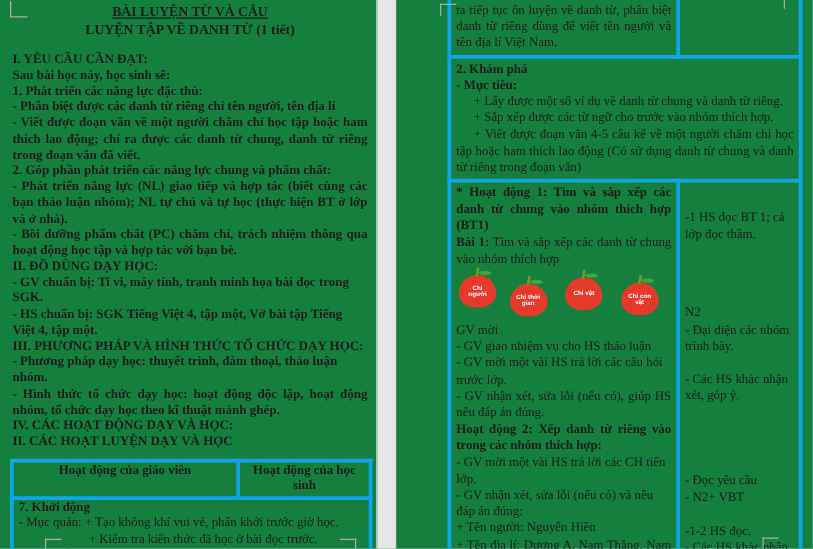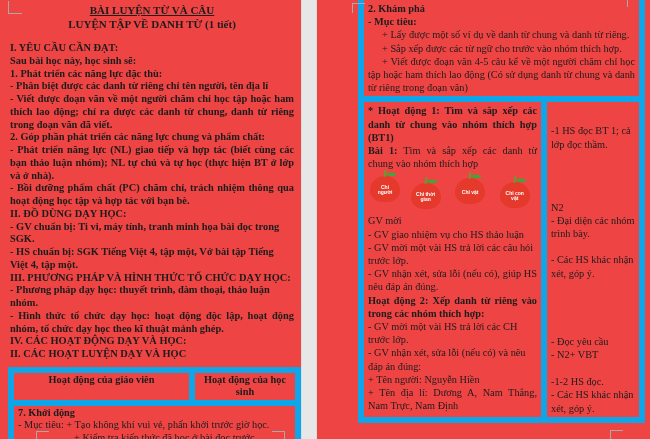--- a/index.html
+++ b/index.html
@@ -2,38 +2,38 @@
 <html><head>
 <meta charset="utf-8">
 <style>
   html,body{margin:0;padding:0;}
   body{
     width:650px;height:439px;overflow:hidden;position:relative;
     background:#e7e7e7;
     font-family:"Liberation Serif", serif;
     color:#1c1c1c;
   }
-  .page{position:absolute;top:0;height:439px;background:#ef4444;}
+  .page{position:absolute;top:0;height:439px;background:#15803d;}
   #left-page{left:0;width:301px;border-right:1px solid #dcdcdc;}
   #right-page{left:316px;width:334px;border-left:1px solid #dcdcdc;}
 
   
   .mark{position:absolute;border:0 solid #a9a9a9;}
 
   
   .lp-content{padding:3px 7px 0 10px;}
   .doc-title{text-align:center;font-weight:bold;font-size:11px;line-height:14px;}
   .doc-title.u{text-decoration:underline;}
   .paras{margin-top:11px;}
   .line{font-size:10.4px;line-height:12.75px;text-align:justify;font-weight:bold;}
   .line.nb{text-align:left;}
   .b{font-weight:bold;}
 
   table{border-collapse:collapse;table-layout:fixed;}
-  td,th{border:6px solid #0ea5e9;vertical-align:top;font-size:10.3px;line-height:12.5px;padding:1px 4px;overflow:hidden;}
+  td,th{border:3px solid #0ea5e9;vertical-align:top;font-size:10.3px;line-height:12.5px;padding:1px 4px;overflow:hidden;}
   #left-table{margin-left:-2px;margin-top:6px;width:287px;}
   #left-table th{font-weight:bold;text-align:center;height:13px;padding:1px 2px;}
   #left-table .rowA td{height:46px;}
   #left-table .rowB td{height:40px;}
   .indent56{padding-left:56px;}
   .cellline{text-align:justify;}
   .cellline.nb{text-align:left;}
 
   
   #right-table{margin-left:41px;width:281px;}
@@ -103,21 +103,21 @@
           <col style="width:106px">
         </colgroup>
       <tbody>
           <tr>
         <th>Hoạt động của giáo viên</th>
         <th>Hoạt động của học sinh</th>
       </tr>
       <tr class="rowA">
         <td colspan="2">
           <div class="cellline nb b">7. Khởi động</div>
-          <div class="cellline nb">- Mục tiêu: + Tạo không khí vui vẻ, phấn khởi trước giờ học.</div>
+          <div class="cellline nb">- Mục quản: + Tạo không khí vui vẻ, phấn khởi trước giờ học.</div>
           <div class="cellline nb indent56">+ Kiểm tra kiến thức đã học ở bài đọc trước.</div>
           <div class="cellline nb">- Cách tiến hành:</div>
         </td>
       </tr>
       <tr class="rowB">
         <td>
           <div class="cellline nb">- GV cho học sinh chơi trò chơi (do mình tự chọn)</div>
 
         </td>
         <td>
@@ -130,20 +130,26 @@
   </div>
 </div>
 
 <div class="page" id="right-page">
   <table id="right-table">
     <colgroup>
         <col style="width:183px">
         <col style="width:98px">
       </colgroup>
     <tbody>
+        <tr>
+      <td id="rt-row1-left">
+        <div class="rline">ta tiếp tục ôn luyện về danh từ, phân biệt danh từ riêng dùng để viết tên người và tên địa lí Việt Nam.</div>
+      </td>
+      <td id="rt-row1-right"></td>
+    </tr>
     <tr id="rt-row2">
       <td colspan="2">
         <div class="rline nb b">2. Khám phá</div>
         <div class="rline nb b">- Mục tiêu:</div>
         <div class="rline tindent">+ Lấy được một số ví dụ về danh từ chung và danh từ riêng.</div>
         <div class="rline tindent">+ Sắp xếp được các từ ngữ cho trước vào nhóm thích hợp.</div>
         <div class="rline tindent">+ Viết được đoạn văn 4-5 câu kể về một người chăm chỉ học tập hoặc ham thích lao động (Có sử dụng danh từ chung và danh từ riêng trong đoạn văn)</div>
       </td>
     </tr>
     <tr id="rt-row3">
@@ -156,21 +162,21 @@
           <span class="apple" style="margin-left:8px;top:7px;"><span class="lbl">Chỉ thời gian</span></span>
           <span class="apple" style="margin-left:12px;top:2px;"><span class="lbl">Chỉ vật</span></span>
           <span class="apple" style="margin-left:12px;top:6px;"><span class="lbl">Chỉ con vật</span></span>
         </div>
 
         <div class="rline nb">GV mời</div>
         <div class="rline nb">- GV giao nhiệm vụ cho HS thảo luận</div>
         <div class="rline nb">- GV mời một vài HS trả lời các câu hỏi trước lớp.</div>
         <div class="rline">- GV nhận xét, sửa lỗi (nếu có), giúp HS nêu đáp án đúng.</div>
         <div class="rline b">Hoạt động 2: Xếp danh từ riêng vào trong các nhóm thích hợp:</div>
-        <div class="rline nb">- GV mời một vài HS trả lời các CH trước lớp.</div>
+        <div class="rline nb">- GV mời một vài HS trả lời các CH tiến lớp.</div>
         <div class="rline nb">- GV nhận xét, sửa lỗi (nếu có) và nêu đáp án đúng:</div>
         <div class="rline nb">+ Tên người: Nguyễn Hiền</div>
         <div class="rline">+ Tên địa lí: Dương A, Nam Thắng, Nam Trực, Nam Định</div>
 
       </td>
       <td>
         <div class="rline nb" style="margin-top:20px;">-1 HS đọc BT 1; cả lớp đọc thầm.</div>
         <div class="rline nb" style="margin-top:50px;">N2</div>
         <div class="rline nb">- Đại diện các nhóm trình bày.</div>
         <div class="rline nb" style="margin-top:13px;">- Các HS khác nhận xét, góp ý.</div>

